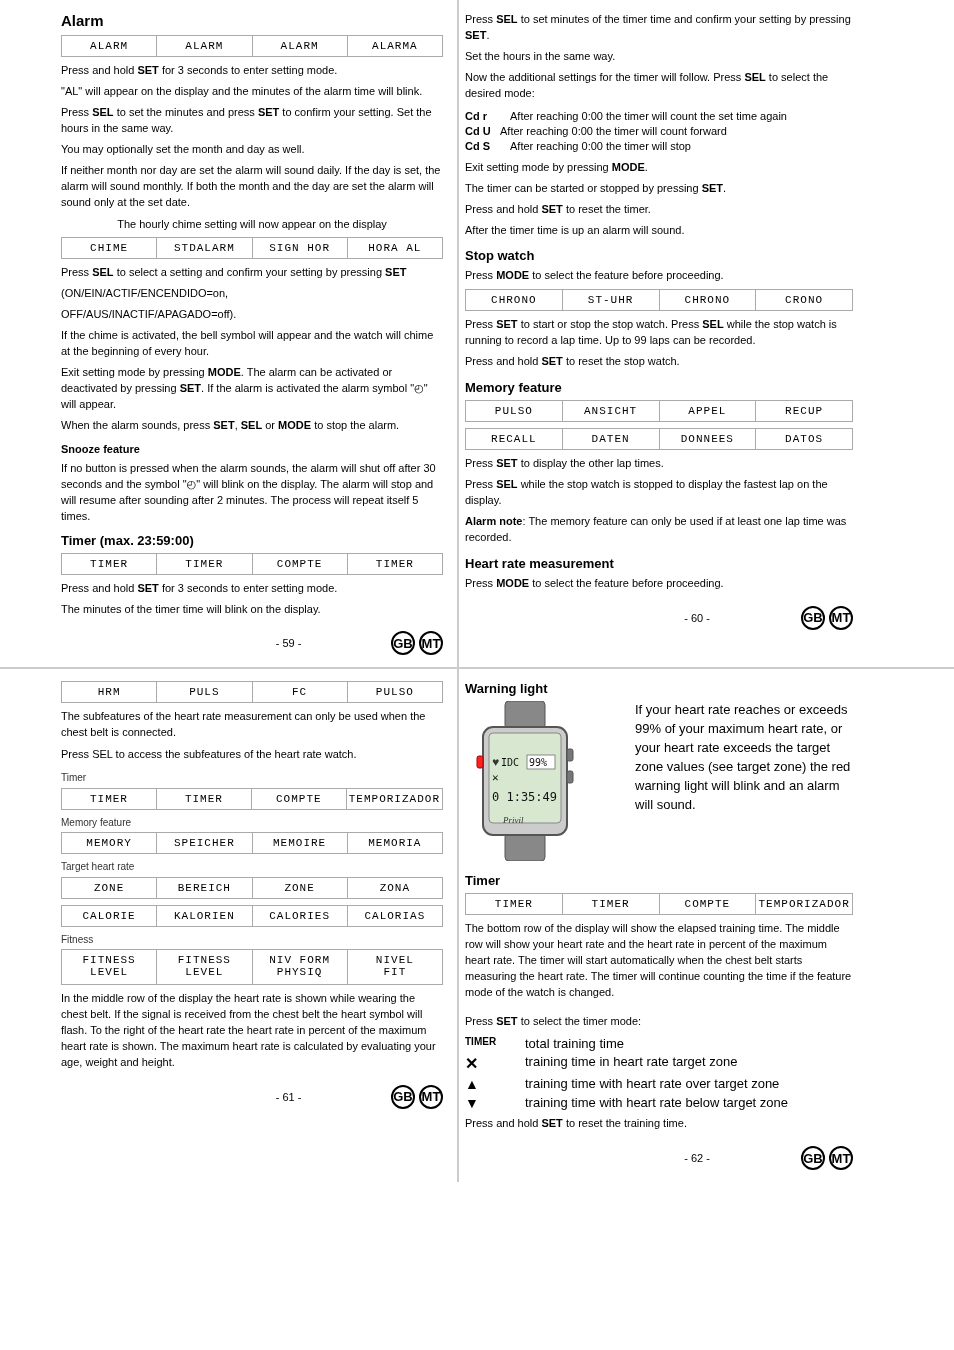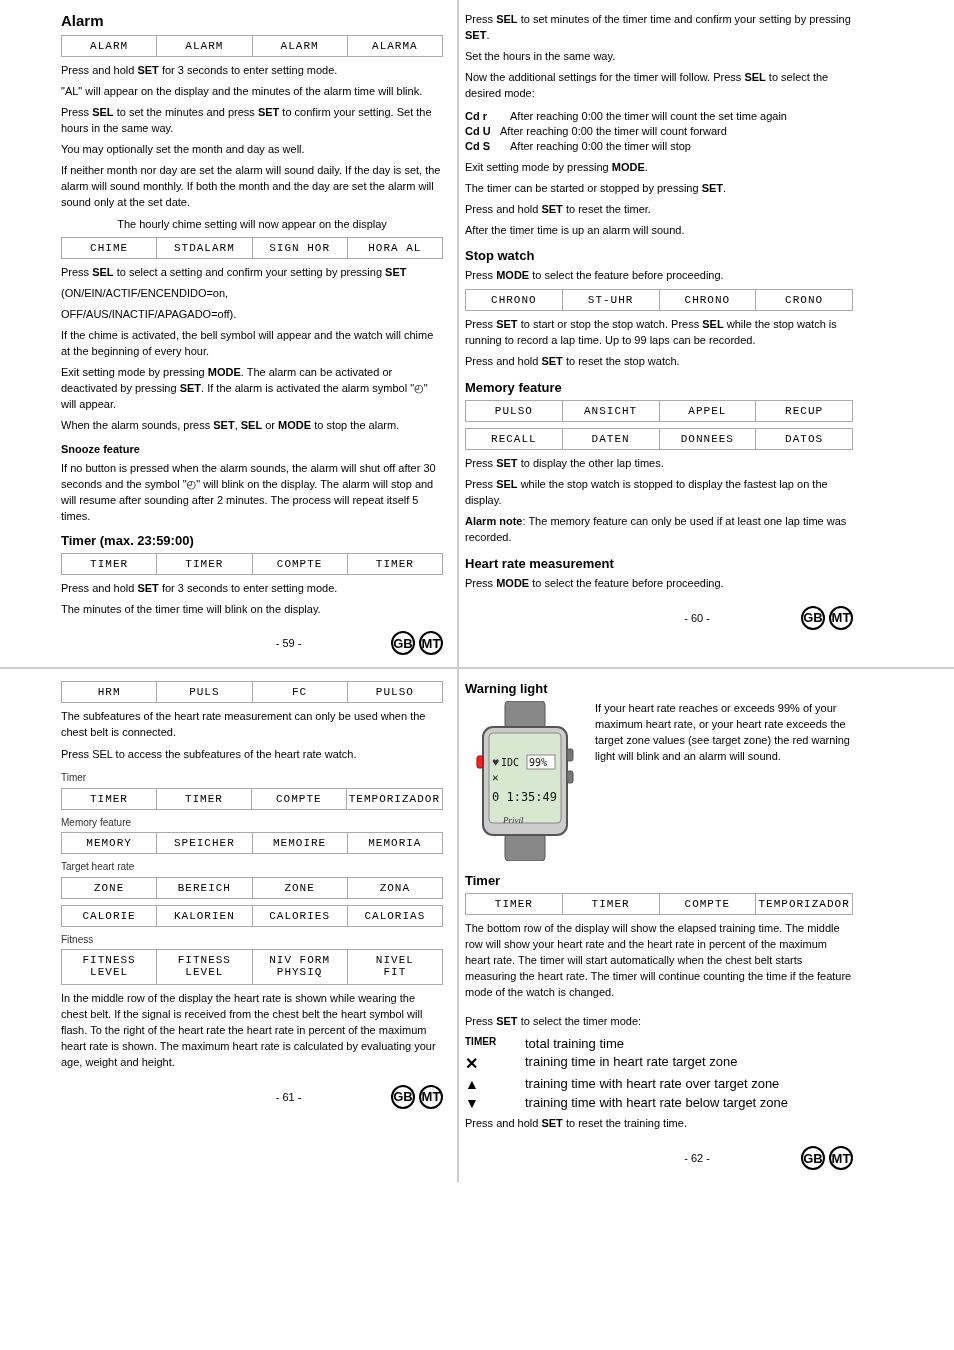--- a/index.html
+++ b/index.html
@@ -114,22 +114,23 @@
     .warning-img-container {
       display: flex;
       gap: 10px;
       margin-bottom: 8px;
     }
     .watch-svg {
       flex-shrink: 0;
     }
     .warning-text {
       flex: 1;
-      font-size: 11px;
+      font-size: 13px;
       line-height: 1.45;
+      margin-left: 40px;
     }
     .timer-list {
       margin-top: 6px;
     }
     .timer-list-item {
       display: flex;
       gap: 10px;
       margin-bottom: 3px;
       align-items: flex-start;
     }

